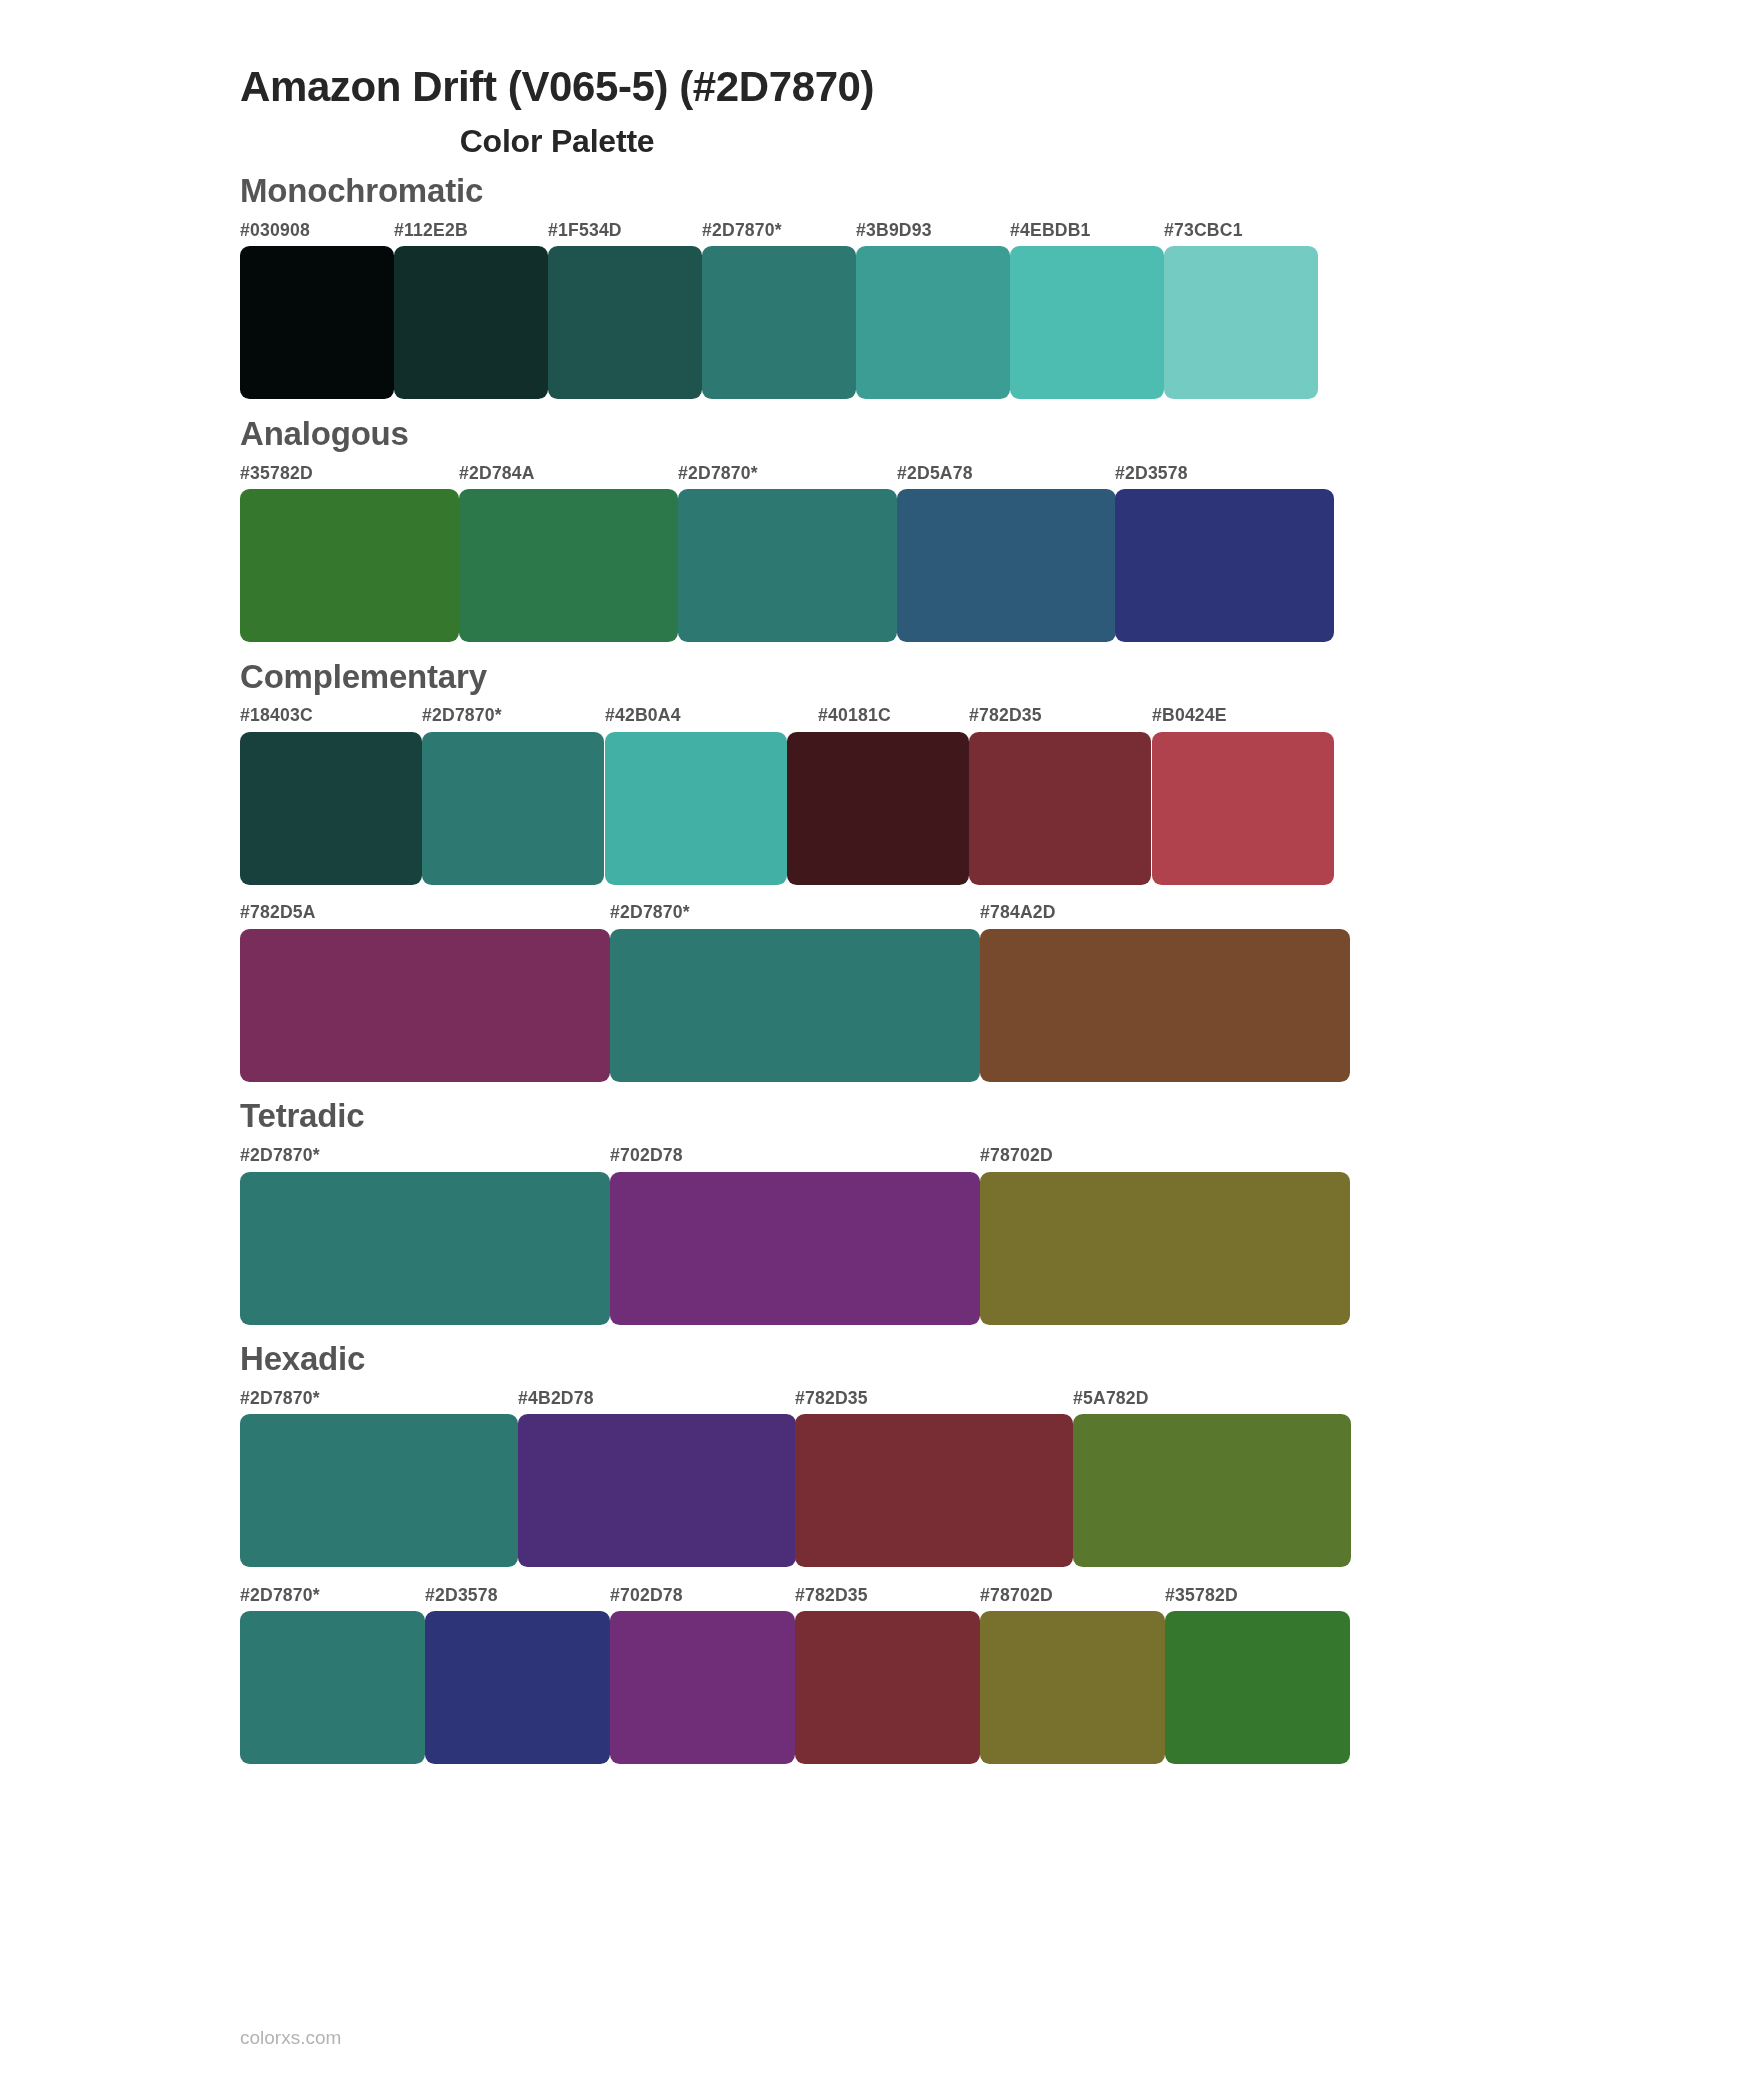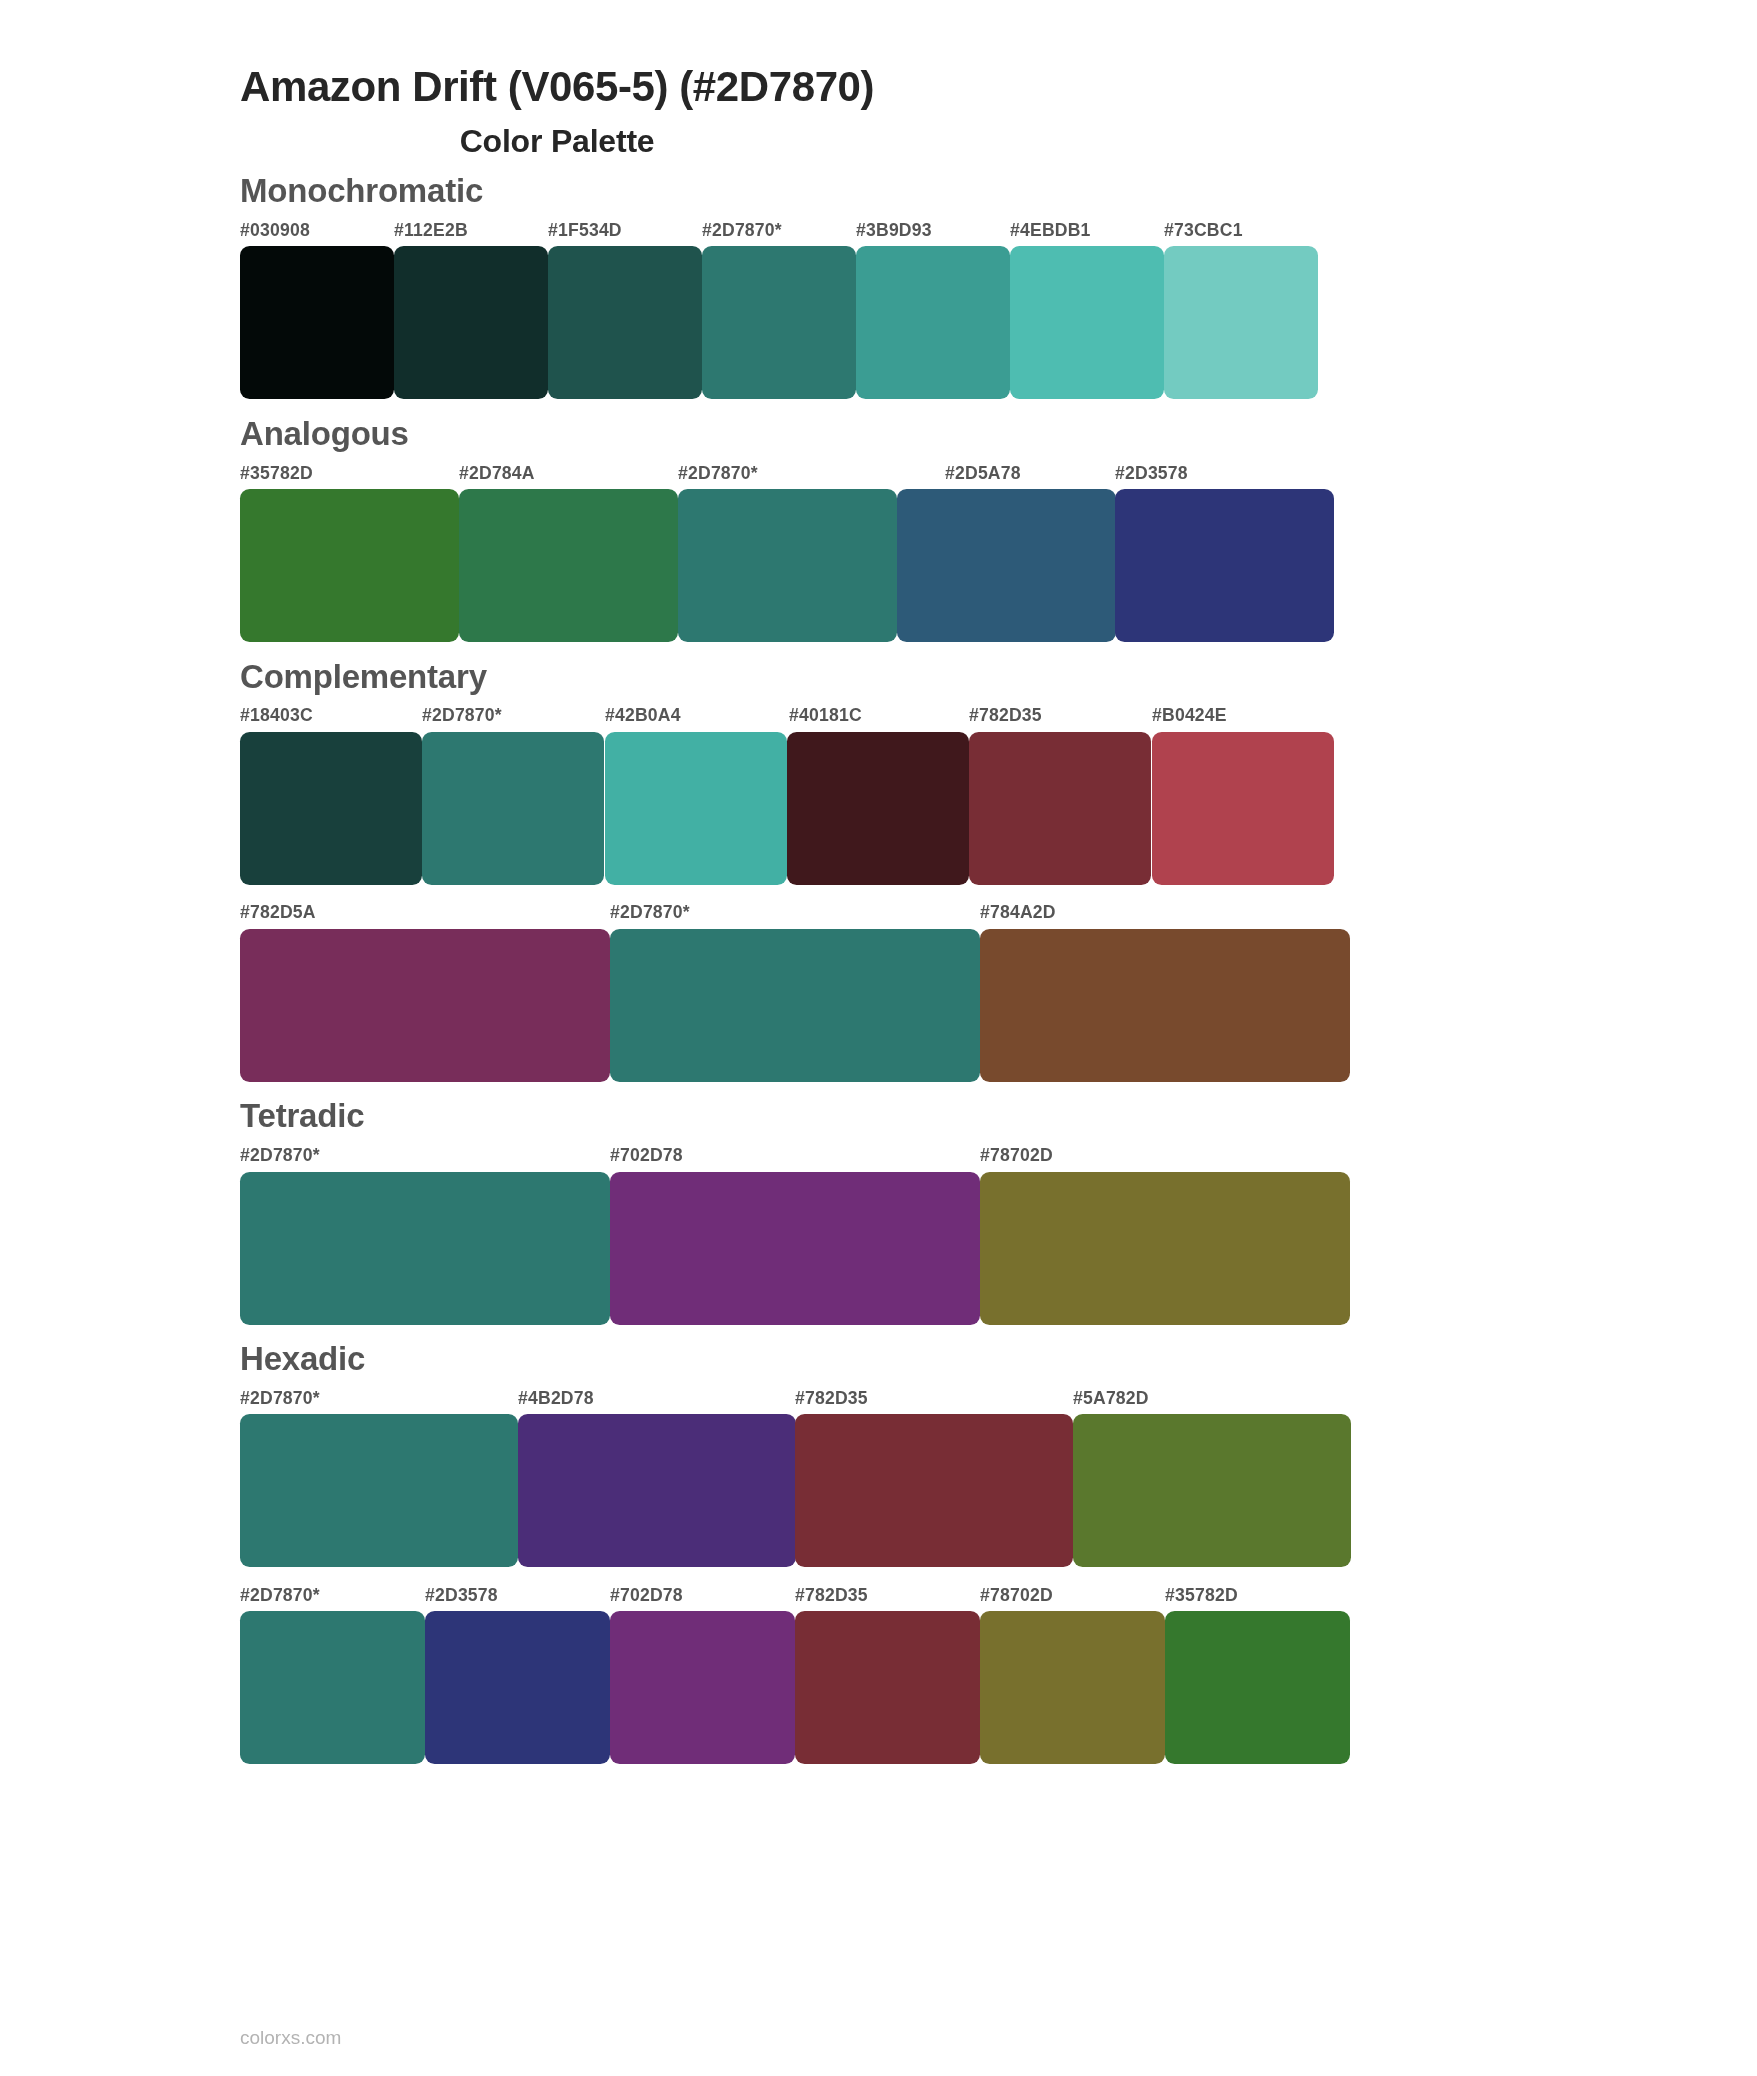--- a/index.html
+++ b/index.html
@@ -136,38 +136,38 @@
           <div class="swatch" title="#4EBDB1" style="left: 770px; width: 154px; background: rgb(78, 189, 177); z-index: 15;"></div>
           <div class="swatch" title="#73CBC1" style="left: 924px; width: 154px; background: rgb(115, 203, 193); z-index: 16;"></div>
         </div>
       </div>
       <div class="section">
         <div class="section-heading">Analogous</div>
         <div class="labels-row">
           <div class="swatch-label" style="left: 0px;">#35782D</div>
           <div class="swatch-label" style="left: 219px;">#2D784A</div>
           <div class="swatch-label" style="left: 438px;">#2D7870*</div>
-          <div class="swatch-label" style="left: 657px; margin-left: 48px;">#2D5A78</div>
+          <div class="swatch-label" style="left: 657px;">#2D5A78</div>
           <div class="swatch-label" style="left: 875px;">#2D3578</div>
         </div>
         <div class="swatch-row">
           <div class="swatch" title="#35782D" style="left: 0px; width: 219px; background: rgb(53, 120, 45); z-index: 10;"></div>
           <div class="swatch" title="#2D784A" style="left: 219px; width: 219px; background: rgb(45, 120, 74); z-index: 11;"></div>
           <div class="swatch" title="#2D7870" style="left: 438px; width: 219px; background: rgb(45, 120, 112); z-index: 12;"></div>
           <div class="swatch" title="#2D5A78" style="left: 657px; width: 219px; background: rgb(45, 90, 120); z-index: 13;"></div>
           <div class="swatch" title="#2D3578" style="left: 875px; width: 219px; background: rgb(45, 53, 120); z-index: 14;"></div>
         </div>
       </div>
       <div class="section">
         <div class="section-heading">Complementary</div>
         <div class="labels-row">
           <div class="swatch-label" style="left: 0px;">#18403C</div>
           <div class="swatch-label" style="left: 182px;">#2D7870*</div>
           <div class="swatch-label" style="left: 365px;">#42B0A4</div>
-          <div class="swatch-label" style="left: 549px;">#40181C</div>
+          <div class="swatch-label" style="left: 578px;">#40181C</div>
           <div class="swatch-label" style="left: 729px;">#782D35</div>
           <div class="swatch-label" style="left: 912px;">#B0424E</div>
         </div>
         <div class="swatch-row">
           <div class="swatch" title="#18403C" style="left: 0px; width: 182px; background: rgb(24, 64, 60); z-index: 10;"></div>
           <div class="swatch" title="#2D7870" style="left: 182px; width: 182px; background: rgb(45, 120, 112); z-index: 11;"></div>
           <div class="swatch" title="#42B0A4" style="left: 365px; width: 182px; background: rgb(66, 176, 164); z-index: 12;"></div>
           <div class="swatch" title="#40181C" style="left: 547px; width: 182px; background: rgb(64, 24, 28); z-index: 13;"></div>
           <div class="swatch" title="#782D35" style="left: 729px; width: 182px; background: rgb(120, 45, 53); z-index: 14;"></div>
           <div class="swatch" title="#B0424E" style="left: 912px; width: 182px; background: rgb(176, 66, 78); z-index: 15;"></div>

